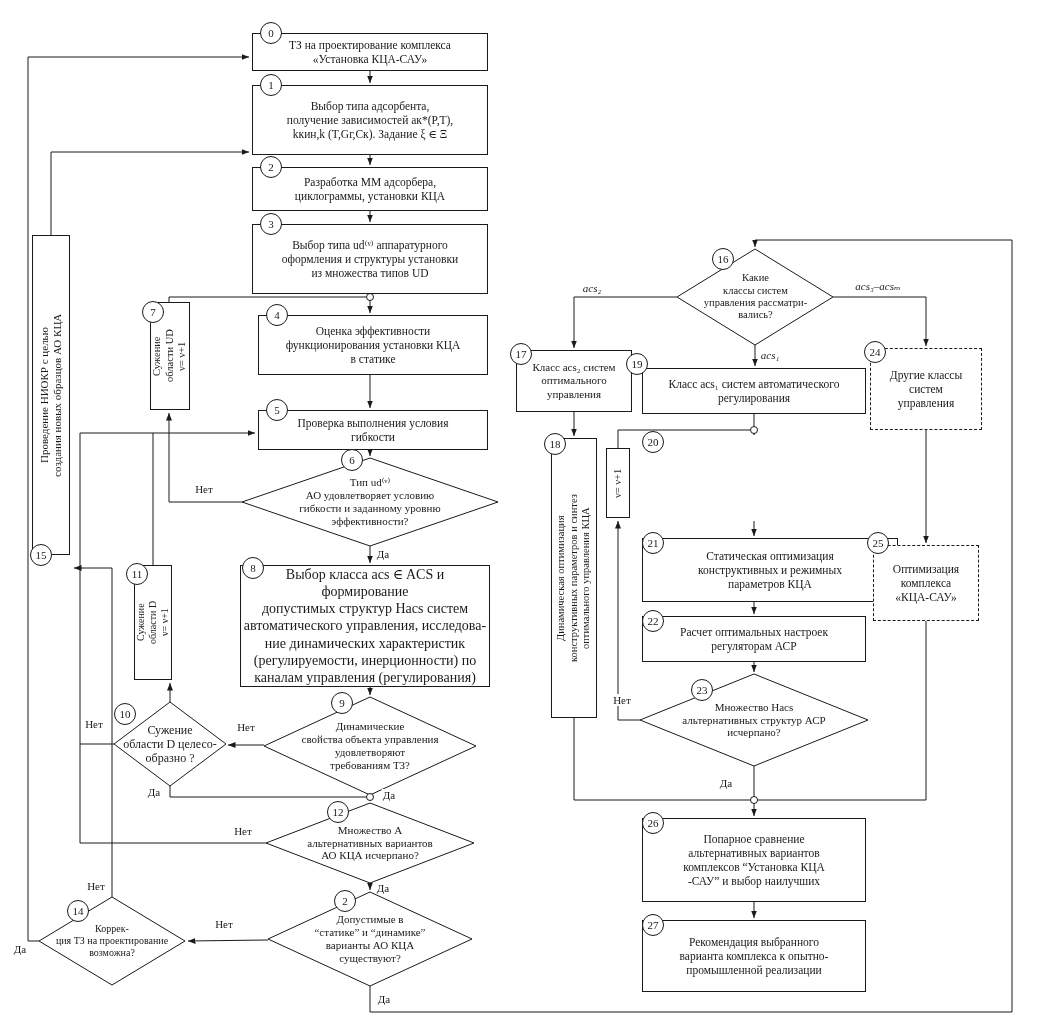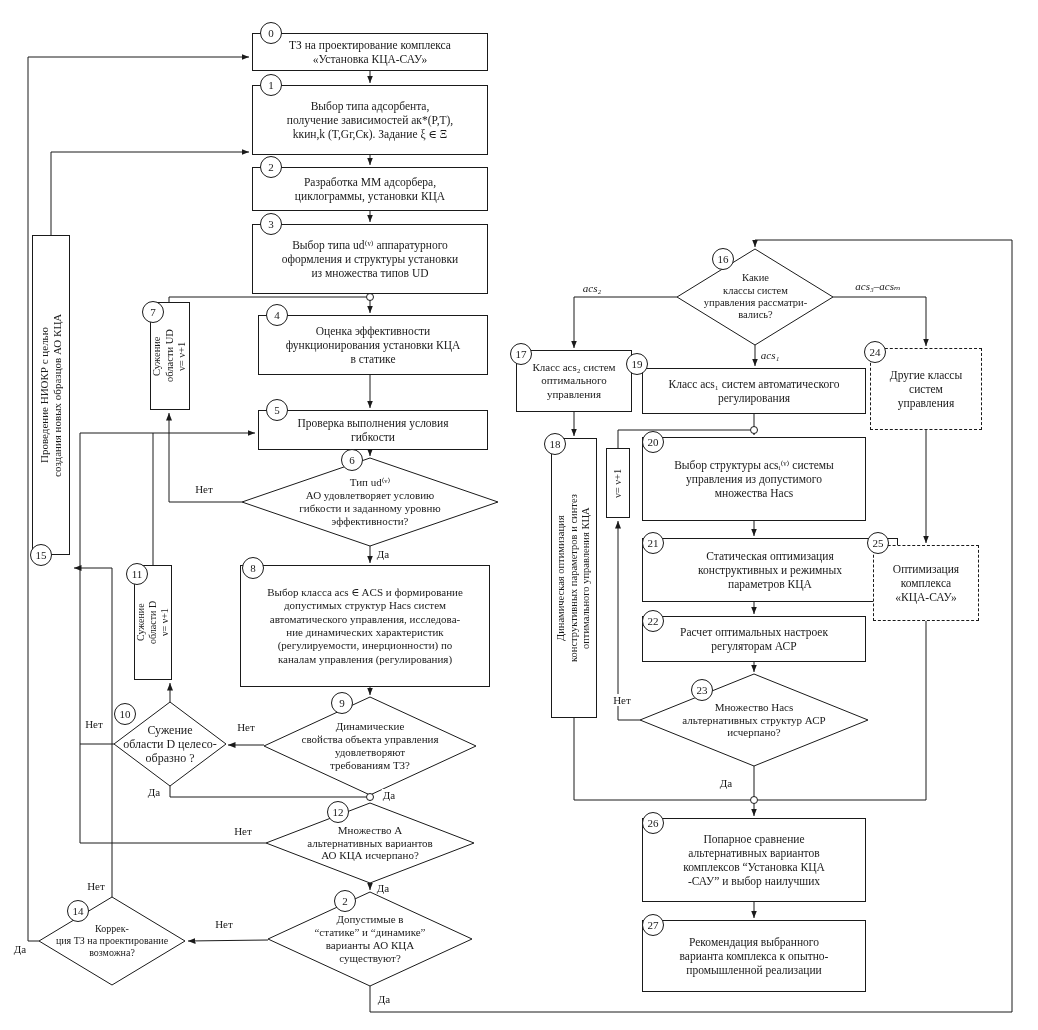--- a/index.html
+++ b/index.html
@@ -95,21 +95,21 @@
 <div class="box" style="left:252px;top:167px;width:236px;height:44px">Разработка ММ адсорбера,
 циклограммы, установки КЦА</div>
 <div class="box" style="left:252px;top:224px;width:236px;height:70px">Выбор типа ud⁽ᵛ⁾ аппаратурного
 оформления и структуры установки
 из множества типов UD</div>
 <div class="box" style="left:258px;top:410px;width:230px;height:40px">Проверка выполнения условия
 гибкости</div>
 <div class="box" style="left:258px;top:315px;width:230px;height:60px">Оценка эффективности
 функционирования установки КЦА
 в статике</div>
-<div class="box" style="left:240px;top:565px;width:250px;height:122px;font-size:11px">Выбор класса acs ∈ ACS и формирование
+<div class="box" style="left:240px;top:565px;width:250px;height:122px;font-size:14px">Выбор класса acs ∈ ACS и формирование
 допустимых структур Hacs систем
 автоматического управления, исследова-
 ние динамических характеристик
 (регулируемости, инерционности) по
 каналам управления (регулирования)</div>
 <div class="box vert" style="left:150px;top:302px;width:40px;height:108px">Сужение
 области UD
 ν= ν+1</div>
 <div class="box vert" style="left:134px;top:565px;width:38px;height:115px;font-size:10px">Сужение
 области D
@@ -118,23 +118,20 @@
 создания новых образцов АО КЦА</div>
 <div class="box" style="left:516px;top:350px;width:116px;height:62px;font-size:11px">Класс acs₂ систем
 оптимального
 управления</div>
 <div class="box vert" style="left:551px;top:438px;width:46px;height:280px">Динамическая оптимизация
 конструктивных параметров и синтез
 оптимального управления КЦА</div>
 <div class="box vert" style="left:606px;top:448px;width:24px;height:70px">ν= ν+1</div>
 <div class="box" style="left:642px;top:368px;width:224px;height:46px">Класс acs₁ систем автоматического
 регулирования</div>
-<div class="box" style="left:642px;top:437px;width:224px;height:84px">Выбор структуры acsᵢ⁽ᵛ⁾  системы
-управления из допустимого
-множества Hacs</div>
 <div class="box" style="left:642px;top:538px;width:256px;height:64px">Статическая оптимизация
 конструктивных и режимных
 параметров КЦА</div>
 <div class="box" style="left:642px;top:616px;width:224px;height:46px">Расчет оптимальных настроек
 регуляторам АСР</div>
 <div class="box dashed" style="left:870px;top:348px;width:112px;height:82px">Другие классы
 систем
 управления</div>
 <div class="box dashed" style="left:873px;top:545px;width:106px;height:76px">Оптимизация комплекса
 «КЦА-САУ»</div>

